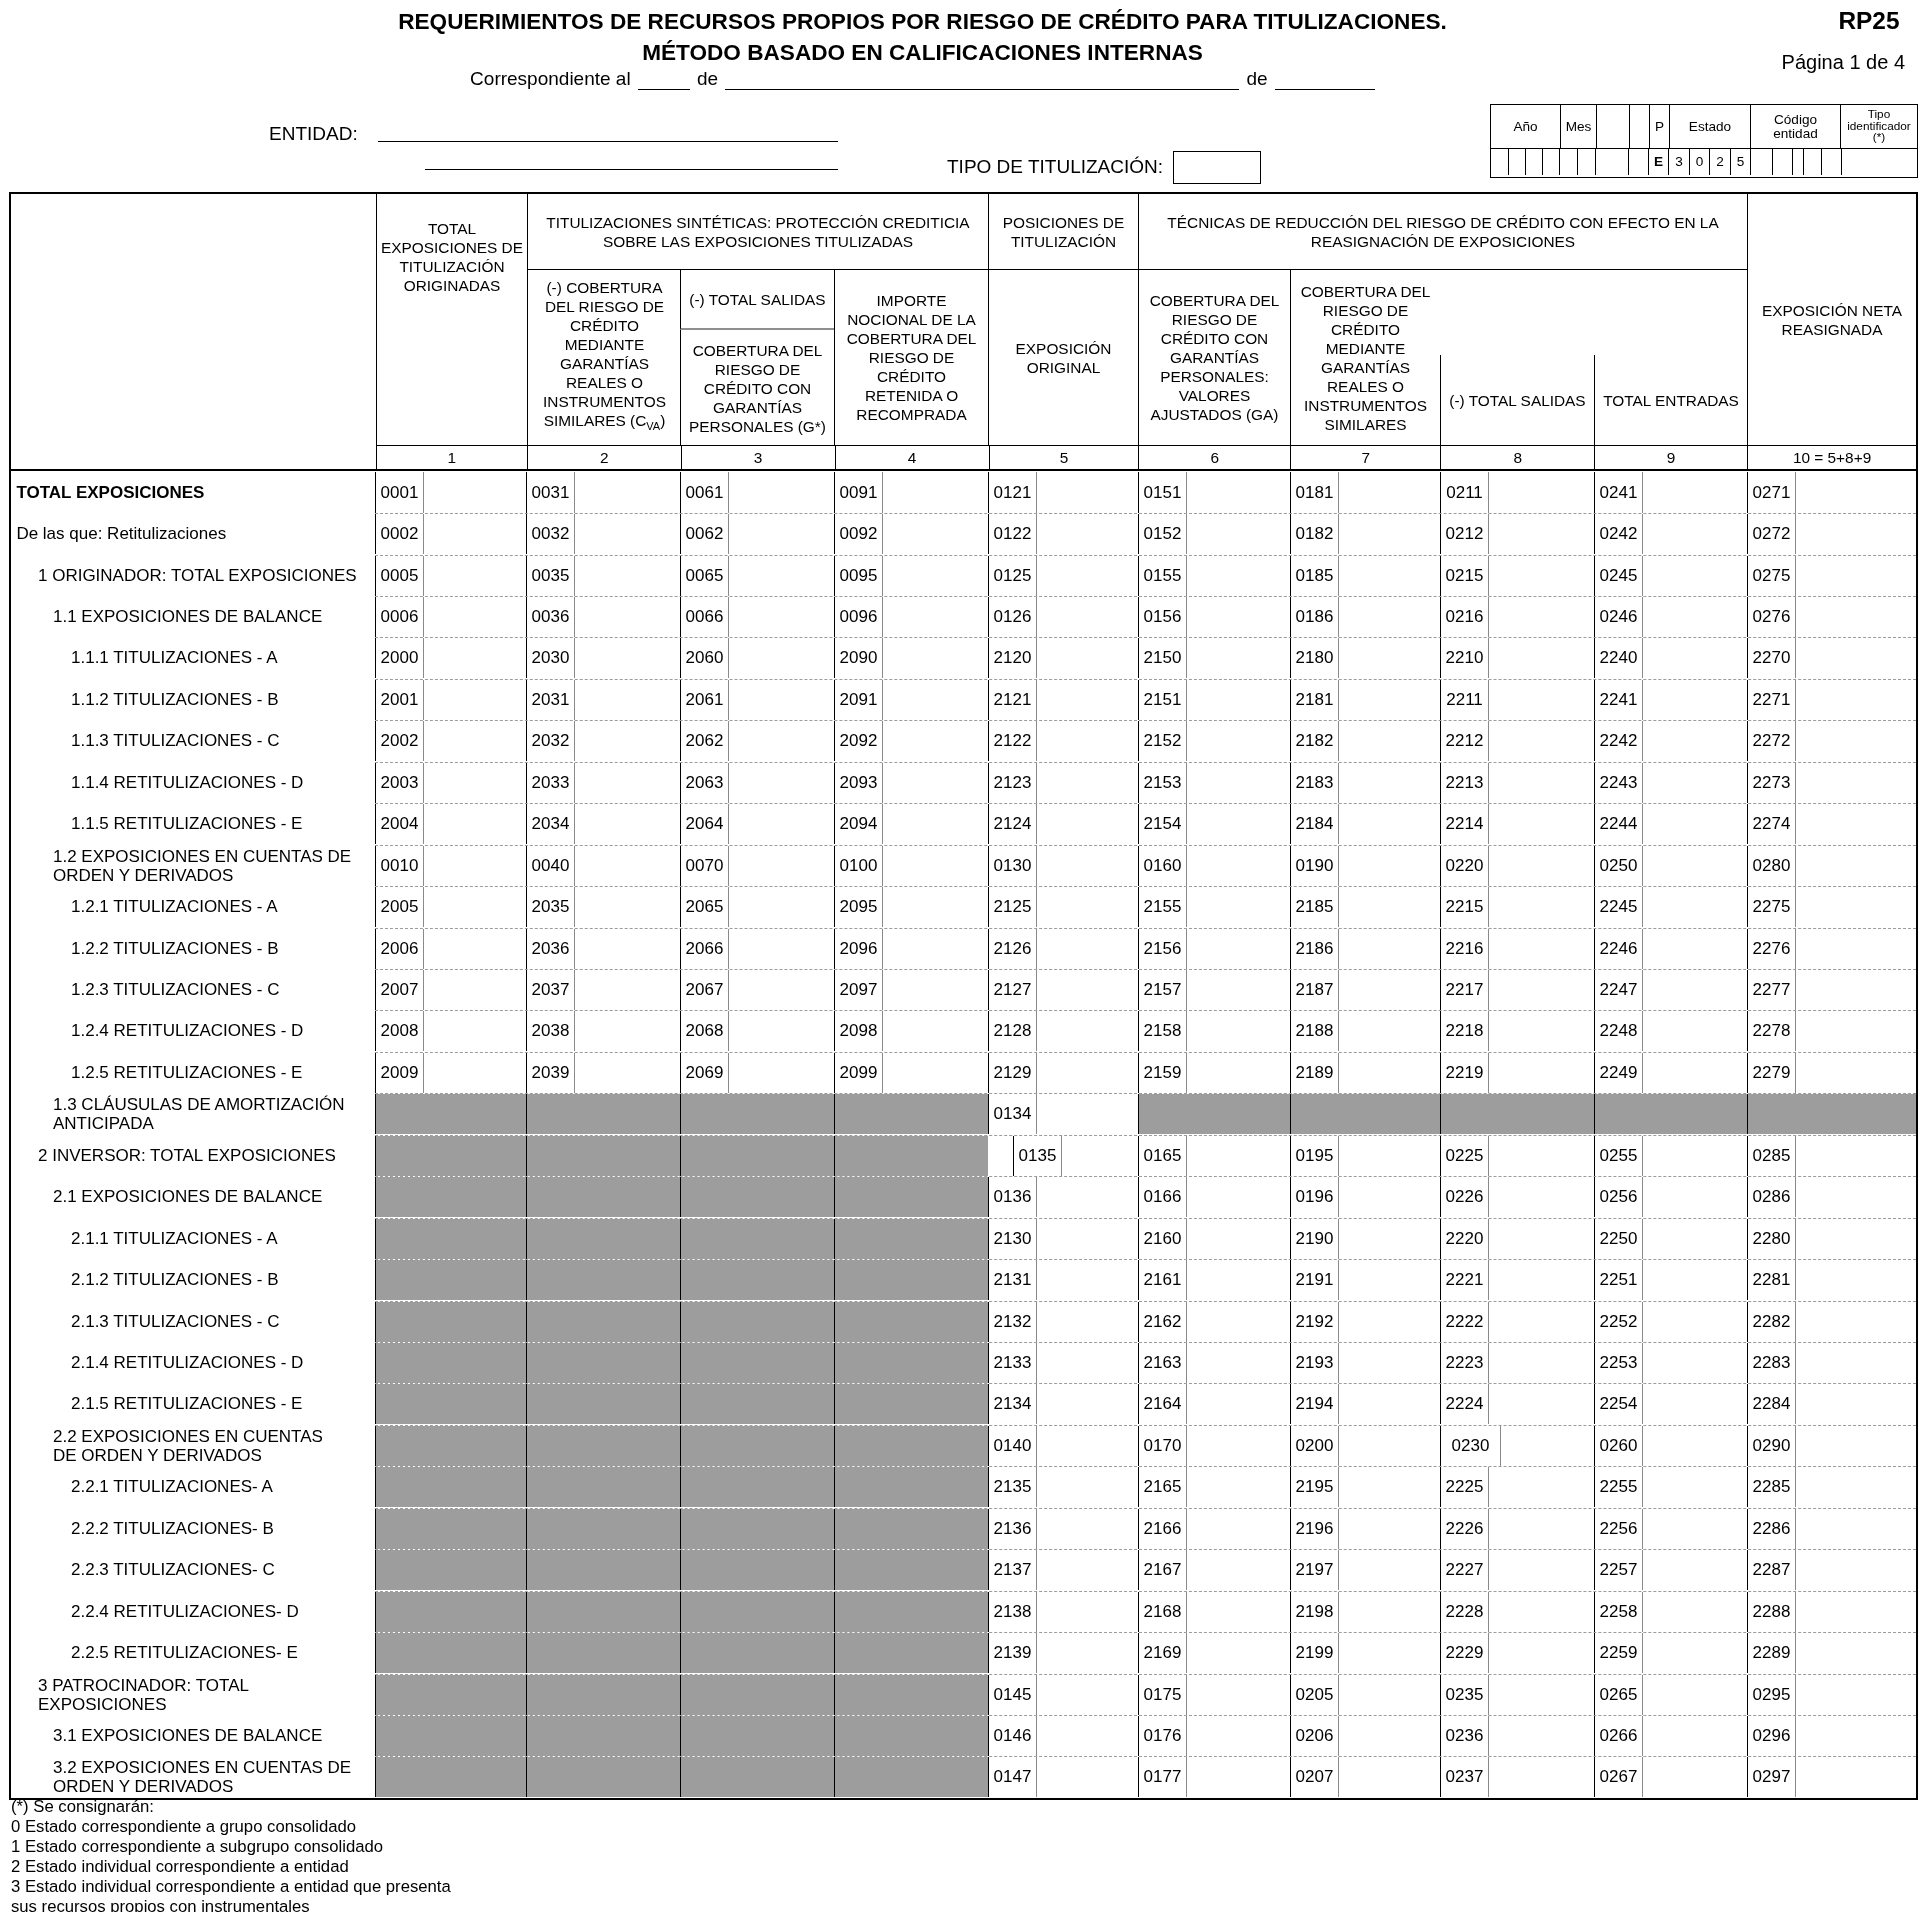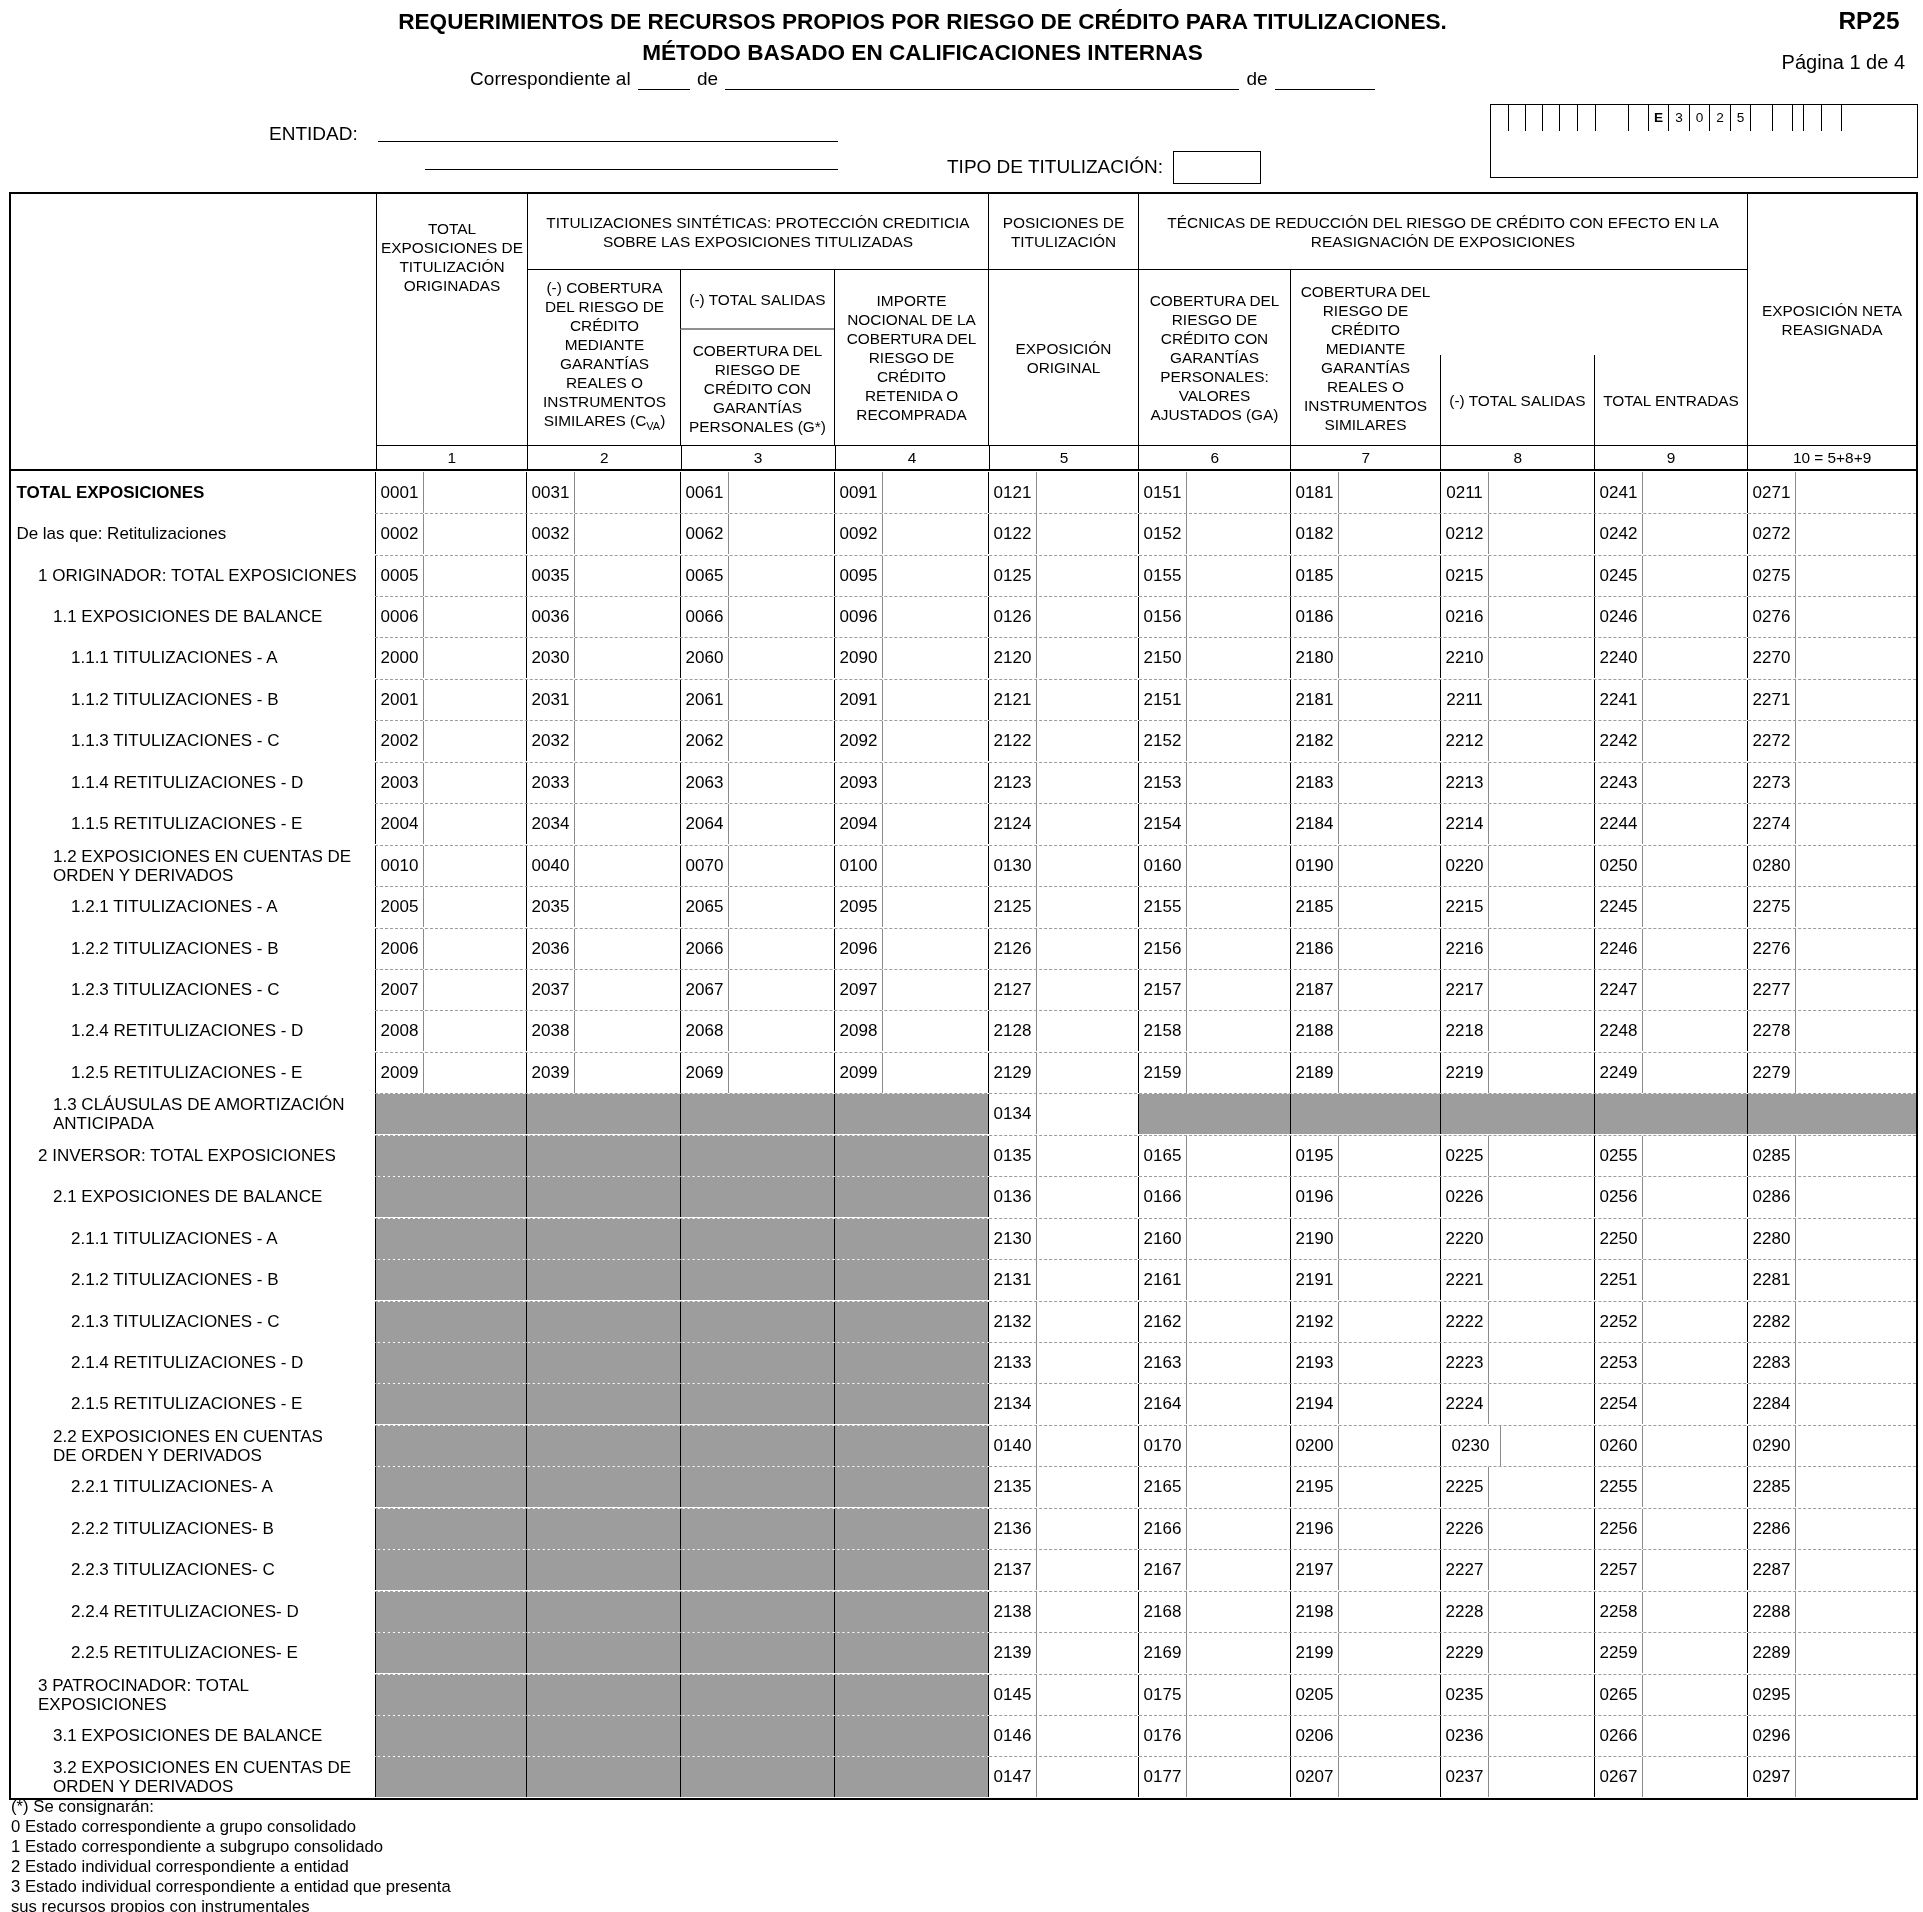--- a/index.html
+++ b/index.html
@@ -64,20 +64,30 @@
   <span class="blank" style="width:100px"></span>
 </div>
 
 <div class="abs" id="entidad-label">ENTIDAD:</div>
 <div class="abs" id="entidad-line1"></div>
 <div class="abs" id="entidad-line2"></div>
 <div class="abs" id="tipo-label">TIPO DE TITULIZACIÓN:</div>
 <div class="abs" id="tipo-box"></div>
 
 <div class="abs" id="idbox">
+  <div class="r r1">
+    <div class="c" style="width:69px">Año</div>
+    <div class="c" style="width:36px">Mes</div>
+    <div class="c" style="width:33px"></div>
+    <div class="c" style="width:20px"></div>
+    <div class="c" style="width:20px">P</div>
+    <div class="c" style="width:81px">Estado</div>
+    <div class="c" style="width:90px">Código entidad</div>
+    <div class="c small" style="flex:1">Tipo identificador (*)</div>
+  </div>
   <div class="r r2">
     <div class="c" style="width:17px"></div>
     <div class="c" style="width:17px"></div>
     <div class="c" style="width:17px"></div>
     <div class="c" style="width:17px"></div>
     <div class="c" style="width:18px"></div>
     <div class="c" style="width:18px"></div>
     <div class="c" style="width:33px"></div>
     <div class="c" style="width:20px"></div>
     <div class="c" style="width:20px;font-weight:bold">E</div>
@@ -820,21 +830,21 @@
         </div>
       </div>
       <div class="row sep" style="top: 941px; height: 41px;">
         <div class="rl" style="padding-left: 27px;">2 INVERSOR: TOTAL EXPOSICIONES</div>
         <div class="rc">
           <div class="gray" style="width: 151px;"></div>
           <div class="gray" style="width: 154px;"></div>
           <div class="gray" style="width: 154px;"></div>
           <div class="gray" style="width: 154px;"></div>
           <div class="cell" style="width: 150px;">
-            <div class="code" style="width: 49px;">0135</div>
+            <div class="code" style="width: 49px; margin-left: 25px;">0135</div>
             <div class="val"></div>
           </div>
           <div class="cell" style="width: 152px;">
             <div class="code" style="width: 49px;">0165</div>
             <div class="val"></div>
           </div>
           <div class="cell" style="width: 150px;">
             <div class="code" style="width: 49px;">0195</div>
             <div class="val"></div>
           </div>

